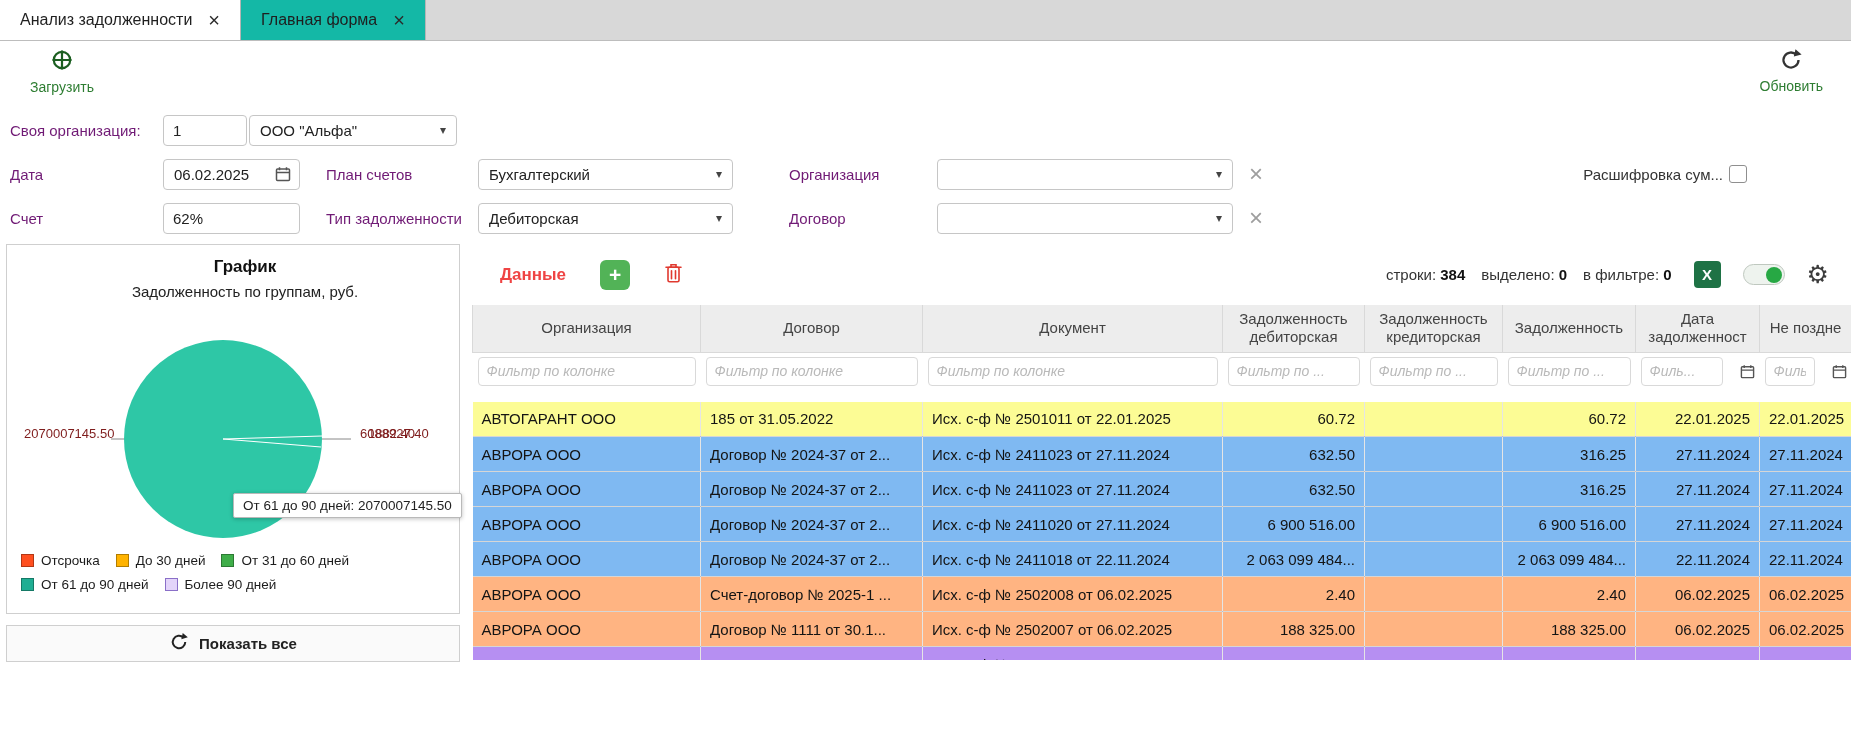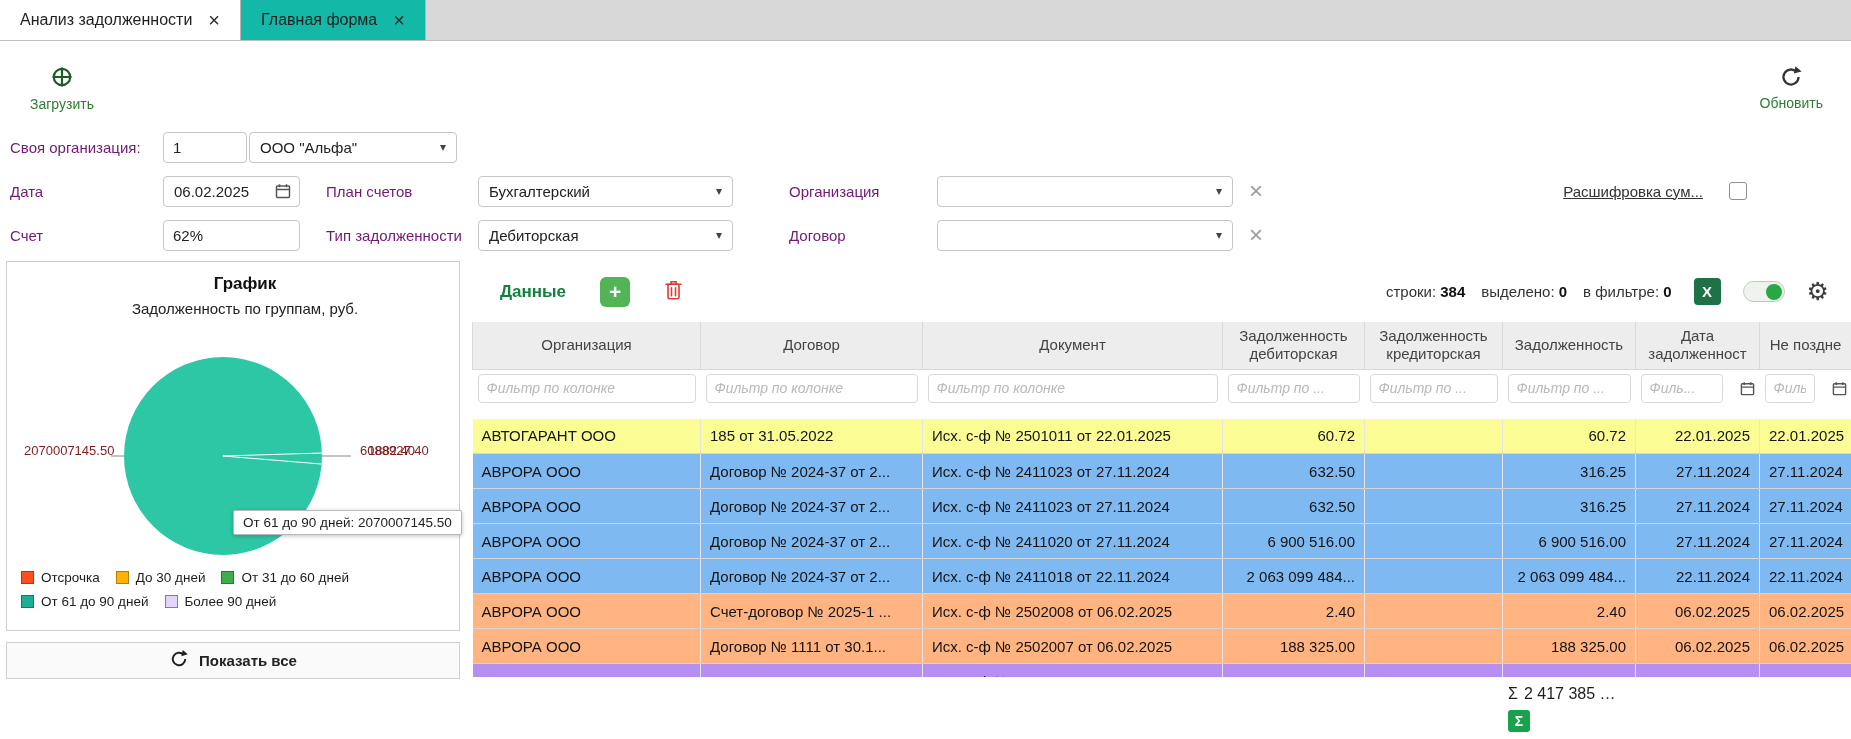--- a/index.html
+++ b/index.html
@@ -1,49 +1,49 @@
 <!DOCTYPE html>
 <html><head>
 <meta charset="utf-8">
 <style>
   * { box-sizing: border-box; }
   html,body { margin:0; padding:0; }
   body { font-family:"Liberation Sans","DejaVu Sans",sans-serif; background:#fff; }
-  .app { width:1851px; height:739px; position:relative; overflow:hidden; background:#fff; }
+  .app { width:1851px; height:663px; position:relative; overflow:hidden; background:#fff; }
 
   
   .tabbar { height:41px; background:#d8d8d8; display:flex; border-bottom:1px solid #bdbdbd; }
   .tab { display:flex; align-items:center; gap:16px; padding:0 20px; font-size:16px; color:#1f1f1f; cursor:default; }
   .tab.active { background:#fff; }
   .tab.inactive { background:#14b8a6; border-left:1px solid #b5b5b5; border-right:1px solid #b5b5b5; }
   .tab-close { font-size:20px; color:#2b2b2b; line-height:1; cursor:pointer; }
 
   
-  .toolbar { height:60px; display:flex; align-items:center; justify-content:space-between; padding:0 28px 0 30px;margin-top:17px; }
+  .toolbar { height:60px; display:flex; align-items:center; justify-content:space-between; padding:0 28px 0 30px; }
   .tool-btn { display:flex; flex-direction:column; align-items:center; gap:3px; font-size:14px; color:#2e7d32; cursor:pointer; }
 
   
   .filters { padding:11px 0 0 10px; }
   .filter-row { display:flex; align-items:center; height:36px; margin-bottom:8px; position:relative; }
   .lbl { font-size:15px; color:#701a75; flex:0 0 auto; }
   .lbl-main { width:153px; }
   .lbl-mid { width:152px; margin-left:26px; }
   .lbl-org { width:148px; margin-left:56px; }
   .inp { height:31px; border:1px solid #c6c6c6; border-radius:4px; padding:0 9px; font-size:15px; color:#222; font-family:inherit; background:#fff; outline:none; }
   .inp-code { width:84px; }
   .inp-small { width:137px; }
   .select { height:31px; border:1px solid #c6c6c6; border-radius:4px; background:#fff; display:flex; align-items:center; justify-content:space-between; padding:0 10px; font-size:15px; color:#222; cursor:pointer; flex:0 0 auto; }
   .chev { font-size:12px; color:#444; margin-left:8px; }
   .sel-alpha { width:208px; margin-left:2px; }
   .sel-mid { width:255px; }
   .sel-org { width:296px; }
   .date-field { width:137px; height:31px; border:1px solid #c6c6c6; border-radius:4px; display:flex; align-items:center; padding:0 8px; gap:6px; background:#fff; }
   .date-field input { border:none; outline:none; flex:1; min-width:0; font-size:15px; color:#222; font-family:inherit; background:transparent; }
   .clear-x { font-size:24px; color:#9e9e9e; margin-left:16px; cursor:pointer; line-height:1; }
-  .decode-lbl { position:absolute; right:148px; font-size:15px; color:#333;text-decoration:underline; }
+  .decode-lbl { position:absolute; right:128px; font-size:15px; color:#333; }
   .cb { position:absolute; right:104px; width:18px; height:18px; border:1px solid #8f8f8f; border-radius:3px; background:#fff; cursor:pointer; }
 
   
   .content { display:flex; margin-top:8px; padding-left:6px; align-items:flex-start; }
   .left-col { flex:0 0 454px; width:454px; }
   .chart-panel { border:1px solid #cfcfcf; height:370px; position:relative; background:#fff;padding-left:24px; }
   .chart-title { text-align:center; font-weight:bold; font-size:17px; color:#111; padding-top:12px; }
   .chart-subtitle { text-align:center; font-size:15px; color:#222; margin-top:6px; }
   .pie-svg { position:absolute; left:0; top:44px; }
   .callout { position:absolute; font-size:13px; color:#7f1d1d; white-space:nowrap;margin-left:7px; }
@@ -54,21 +54,21 @@
   .legend { position:absolute; left:14px; top:308px; }
   .legend-row { display:flex; gap:16px; margin-bottom:9px; align-items:center; }
   .legend-item { display:flex; align-items:center; gap:7px; font-size:13.5px; color:#1c1c1c; cursor:pointer; }
   .swatch { width:13px; height:13px; display:inline-block; flex:0 0 auto; }
   .show-all { margin-top:11px; border:1px solid #cfcfcf; height:37px; background:#fafafa; display:flex; align-items:center; justify-content:center; gap:10px; font-size:15px; font-weight:600; color:#222; cursor:pointer; }
 
   
   .main-panel { flex:1; margin-left:12px; min-width:0; }
   .data-header { height:61px; display:flex; align-items:center; justify-content:space-between; padding:0 22px 0 28px; }
   .dh-left { display:flex; align-items:center; gap:34px; }
-  .data-title { font-size:17px; font-weight:600; color:#15803d; }
+  .data-title { font-size:17px; font-weight:600; color:#ef4444; }
   .add-btn { width:30px; height:30px; border:none; border-radius:6px; background:#52b357; color:#fff; font-size:21px; font-weight:bold; line-height:28px; text-align:center; cursor:pointer; font-family:inherit; padding:0; }
   .trash-btn { background:none; border:none; padding:0; cursor:pointer; display:flex; }
   .dh-right { display:flex; align-items:center; gap:22px; }
   .stats { display:flex; gap:16px; }
   .stat { font-size:15px; color:#333; }
   .stat b { font-weight:bold; color:#111; }
   .excel-badge { width:27px; height:27px; background:#1e7245; color:#fff; border-radius:4px; display:flex; align-items:center; justify-content:center; font-weight:bold; font-size:15px; cursor:pointer; }
   .toggle { width:42px; height:21px; border-radius:11px; background:#eef3ee; border:1px solid #bfc8bf; position:relative; cursor:pointer; flex:0 0 auto; }
   .knob { position:absolute; right:2px; top:1.5px; width:16px; height:16px; border-radius:50%; background:#27a844; }
   .gear { font-size:25px; color:#3c3c3c; line-height:1; cursor:pointer; }

